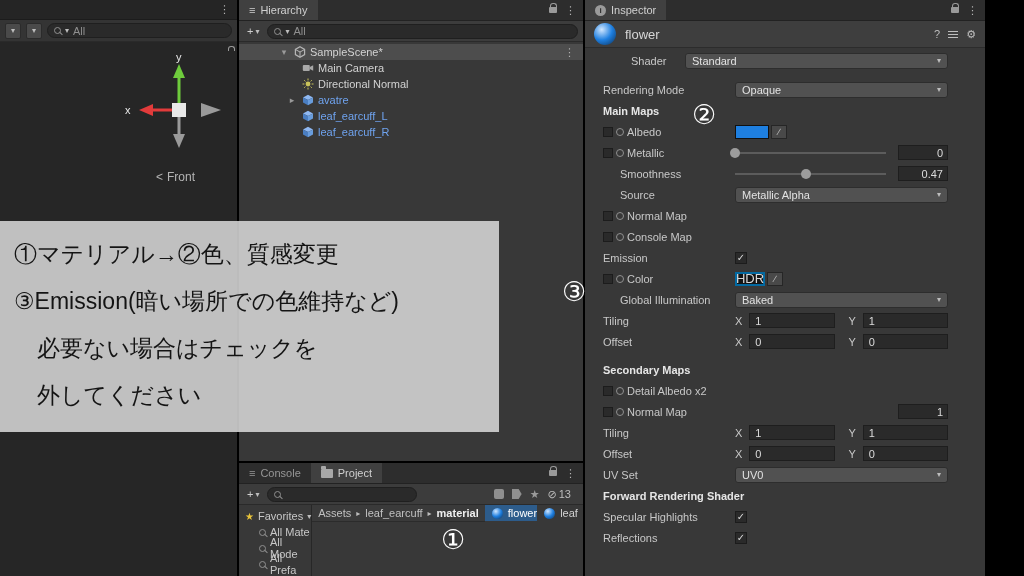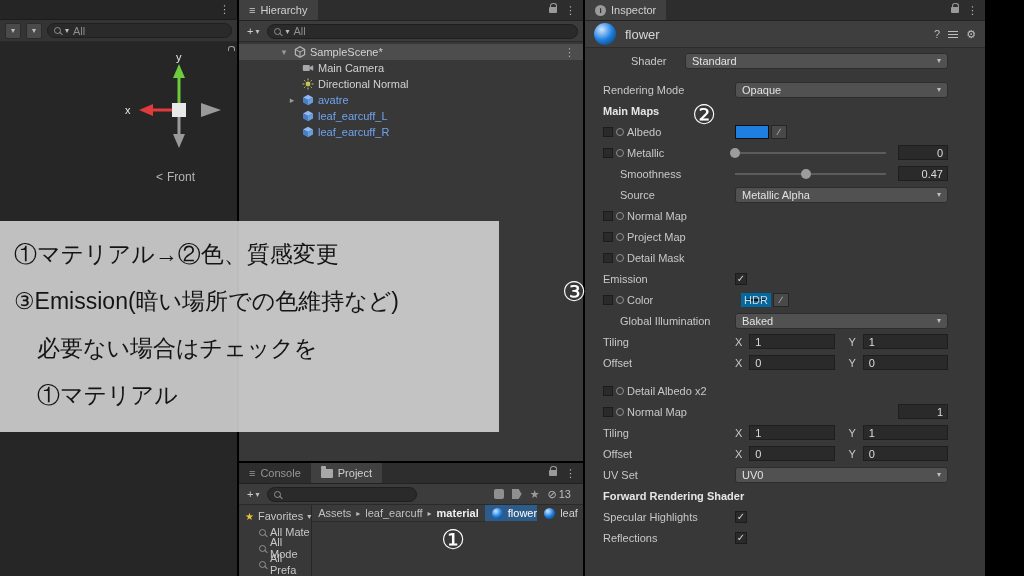--- a/index.html
+++ b/index.html
@@ -82,21 +82,21 @@
   .slot { width:10px; height:10px; background:#2a2a2a; border:1px solid #1c1c1c; flex:none; }
   .circ { width:8px; height:8px; border:1px solid #909090; border-radius:50%; flex:none; }
   .dd { flex:1; height:16px; background:#515151; border:1px solid #2d2d2d; border-radius:3px; display:flex; align-items:center; padding:0 6px; color:#e2e2e2; }
   .dd .caret { margin-left:auto; }
   .numfield { width:50px; height:15px; background:#2a2a2a; border:1px solid #1e1e1e; color:#dcdcdc; display:flex; align-items:center; justify-content:flex-end; padding:0 4px; flex:none; }
   .slider { flex:1; height:2px; background:#5c5c5c; position:relative; margin-right:12px; }
   .knob { position:absolute; top:-4px; margin-left:-5px; width:10px; height:10px; border-radius:50%; background:#9c9c9c; }
   .checkbox { width:12px; height:12px; background:#2a2a2a; border:1px solid #1c1c1c; display:flex; align-items:center; justify-content:center; color:#d8d8d8; font-size:10px; flex:none; }
   .swatch-albedo { width:34px; height:14px; background:var(--albedo-swatch,#1e7fe0); border:1px solid #111; }
   .eyedrop { width:16px; height:14px; background:#494949; border:1px solid #262626; display:flex; align-items:center; justify-content:center; color:#c8c8c8; font-size:9px; margin-left:2px; }
-  .hdr-swatch { width:30px; height:14px; background:#141414; border:6px solid #0369a1; color:#d8d8d8; font-size:11px; display:flex; align-items:center; justify-content:center;margin-left:6px; }
+  .hdr-swatch { width:30px; height:14px; background:#141414; border:2px solid #0369a1; color:#d8d8d8; font-size:13px; display:flex; align-items:center; justify-content:center; }
   .axis { color:#c8c8c8; margin-right:7px; }
   .axfield { flex:1; height:15px; background:#2a2a2a; border:1px solid #1e1e1e; display:flex; align-items:center; padding:0 5px; color:#dcdcdc; }
   .axgap { width:14px; flex:none; }
   .gap6 { height:7px; }
 
   
   .annotation { position:absolute; left:0; top:221px; width:499px; height:211px; background:rgba(214,214,214,0.88); color:#141414; padding:10px 14px 0 14px; }
   .annotation .line { font-size:23px; line-height:47px; white-space:pre; }
   .marker { position:absolute; color:#fff; font-size:27px; z-index:5; }
   #marker-2 { left:692px; top:99px; }
@@ -421,32 +421,25 @@
           <span class="slot"></span>
           <span class="circ"></span>
           <span>Normal Map</span>
         </span>
       </div>
 
       <div class="ins-row">
         <span class="ins-label">
           <span class="slot"></span>
           <span class="circ"></span>
-          <span>Project Map</span>
-        </span>
-      </div>
-
-
-      <div class="ins-row">
-        <span class="ins-label">
-          <span class="slot"></span>
-          <span class="circ"></span>
-          <span>Detail Mask</span>
-        </span>
-      </div>
+          <span>Console Map</span>
+        </span>
+      </div>
+
+
 
       <div class="ins-row">
         <span class="ins-label">Emission</span>
         <span class="checkbox">
             <span>✓</span>
           </span>
       </div>
 
       <div class="ins-row">
         <span class="ins-label">
@@ -481,20 +474,23 @@
         <span class="ins-label">Offset</span>
         <span class="axis">X</span>
         <div class="axfield">0</div>
         <span class="axgap"></span>
         <span class="axis">Y</span>
         <div class="axfield">0</div>
       </div>
 
       <div class="gap6"></div>
 
+      <div class="ins-row">
+        <span class="sec-header">Secondary Maps</span>
+      </div>
 
       <div class="ins-row">
         <span class="ins-label">
           <span class="slot"></span>
           <span class="circ"></span>
           <span>Detail Albedo x2</span>
         </span>
       </div>
 
       <div class="ins-row">
@@ -551,20 +547,20 @@
           </span>
       </div>
 
     </div>
   </div>
 
   <div class="annotation">
     <div class="line">①マテリアル→②色、質感変更</div>
     <div class="line">③Emission(暗い場所での色維持など)</div>
     <div class="line">　必要ない場合はチェックを</div>
-    <div class="line">　①マテリアル</div>
+    <div class="line">　外してください</div>
   </div>
 
   <span id="marker-2" class="marker">②</span>
   <span id="marker-3" class="marker">③</span>
   <span id="marker-1" class="marker">①</span>
 
 </div>
 
 </body></html>

